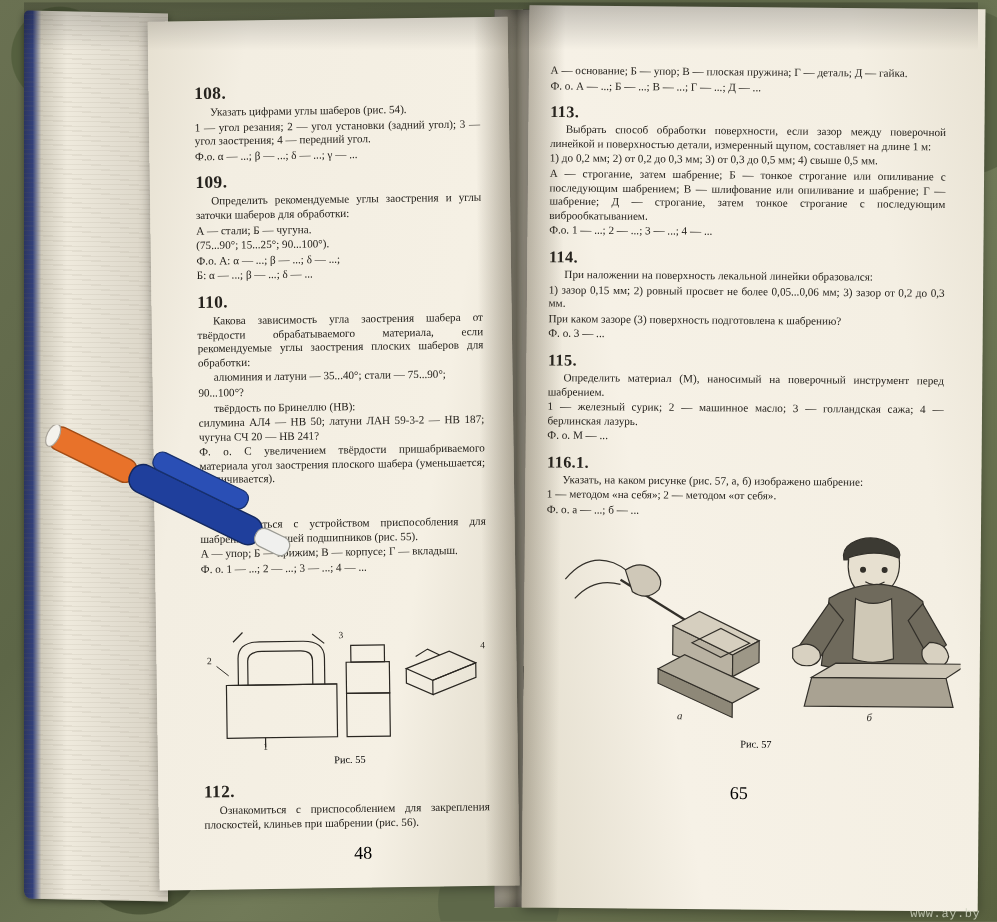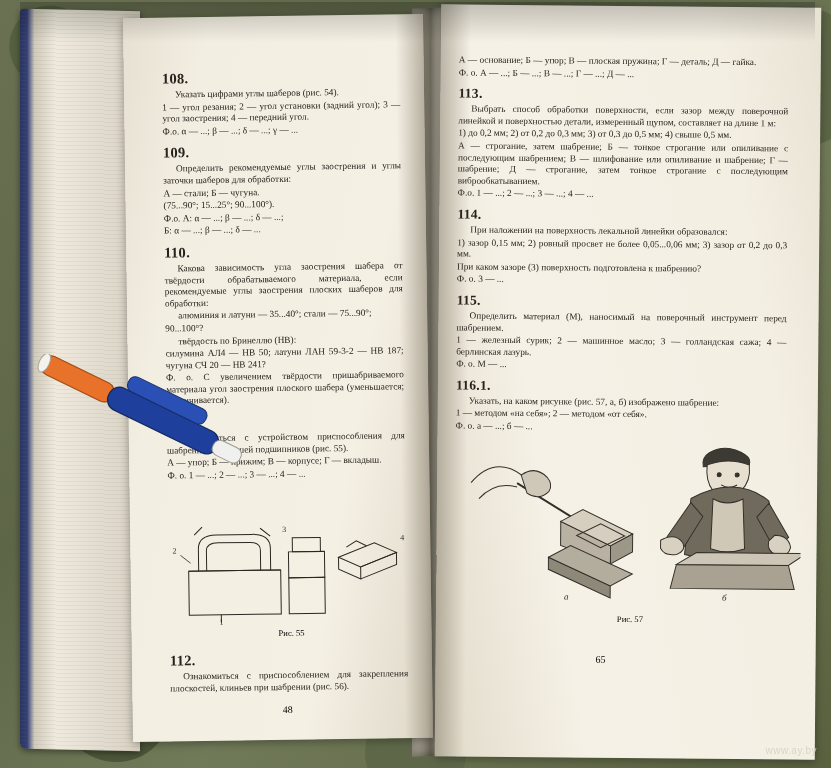--- a/index.html
+++ b/index.html
@@ -73,42 +73,42 @@
     font-weight:bold;font-size:14.5px;line-height:17px;
     margin:7px 0 2px 0;letter-spacing:.3px;
   }
   #colRight .num{font-size:13.5px;margin:6px 0 2px 0;}
   .p{margin:0 0 1px 0;text-indent:13px;}
   .p.noind{text-indent:0;}
   .fig-caption{
     text-align:center;font-size:8.6px;margin-top:2px;
   }
   .pageno{
-    position:absolute;font-size:10px;text-align:left;width:40px;
+    position:absolute;font-size:15px;text-align:center;width:40px;
   }
   
   .figwrap{
     position:absolute;left:30px;top:498px;width:260px;height:110px;
   }
   .figwrap svg{display:block;}
   .figwrap2{
     position:absolute;left:300px;top:492px;width:100px;height:100px;
   }
   
   .figRight{
     position:absolute;left:24px;top:430px;width:340px;height:185px;
   }
   
   #pen{
     position:absolute;left:0px;top:352px;width:250px;height:120px;
     pointer-events:none;
   }
   .watermark{
-    position:absolute;right:14px;bottom:12px;
-    font-family:Liberation Sans, sans-serif;
+    position:absolute;right:14px;bottom:0;
+    font-family:Liberation Mono, monospace;
     font-size:10px;color:#cfd3c0;opacity:.85;letter-spacing:.5px;
   }
   .shadowTop{
     position:absolute;left:0;right:0;top:0;height:40px;
     background:linear-gradient(180deg,rgba(0,0,0,.22),rgba(0,0,0,0));
     pointer-events:none;
   }
   .gutterL{
     position:absolute;right:0;top:0;width:28px;height:100%;
     background:linear-gradient(90deg,rgba(0,0,0,0),rgba(60,50,30,.33));

